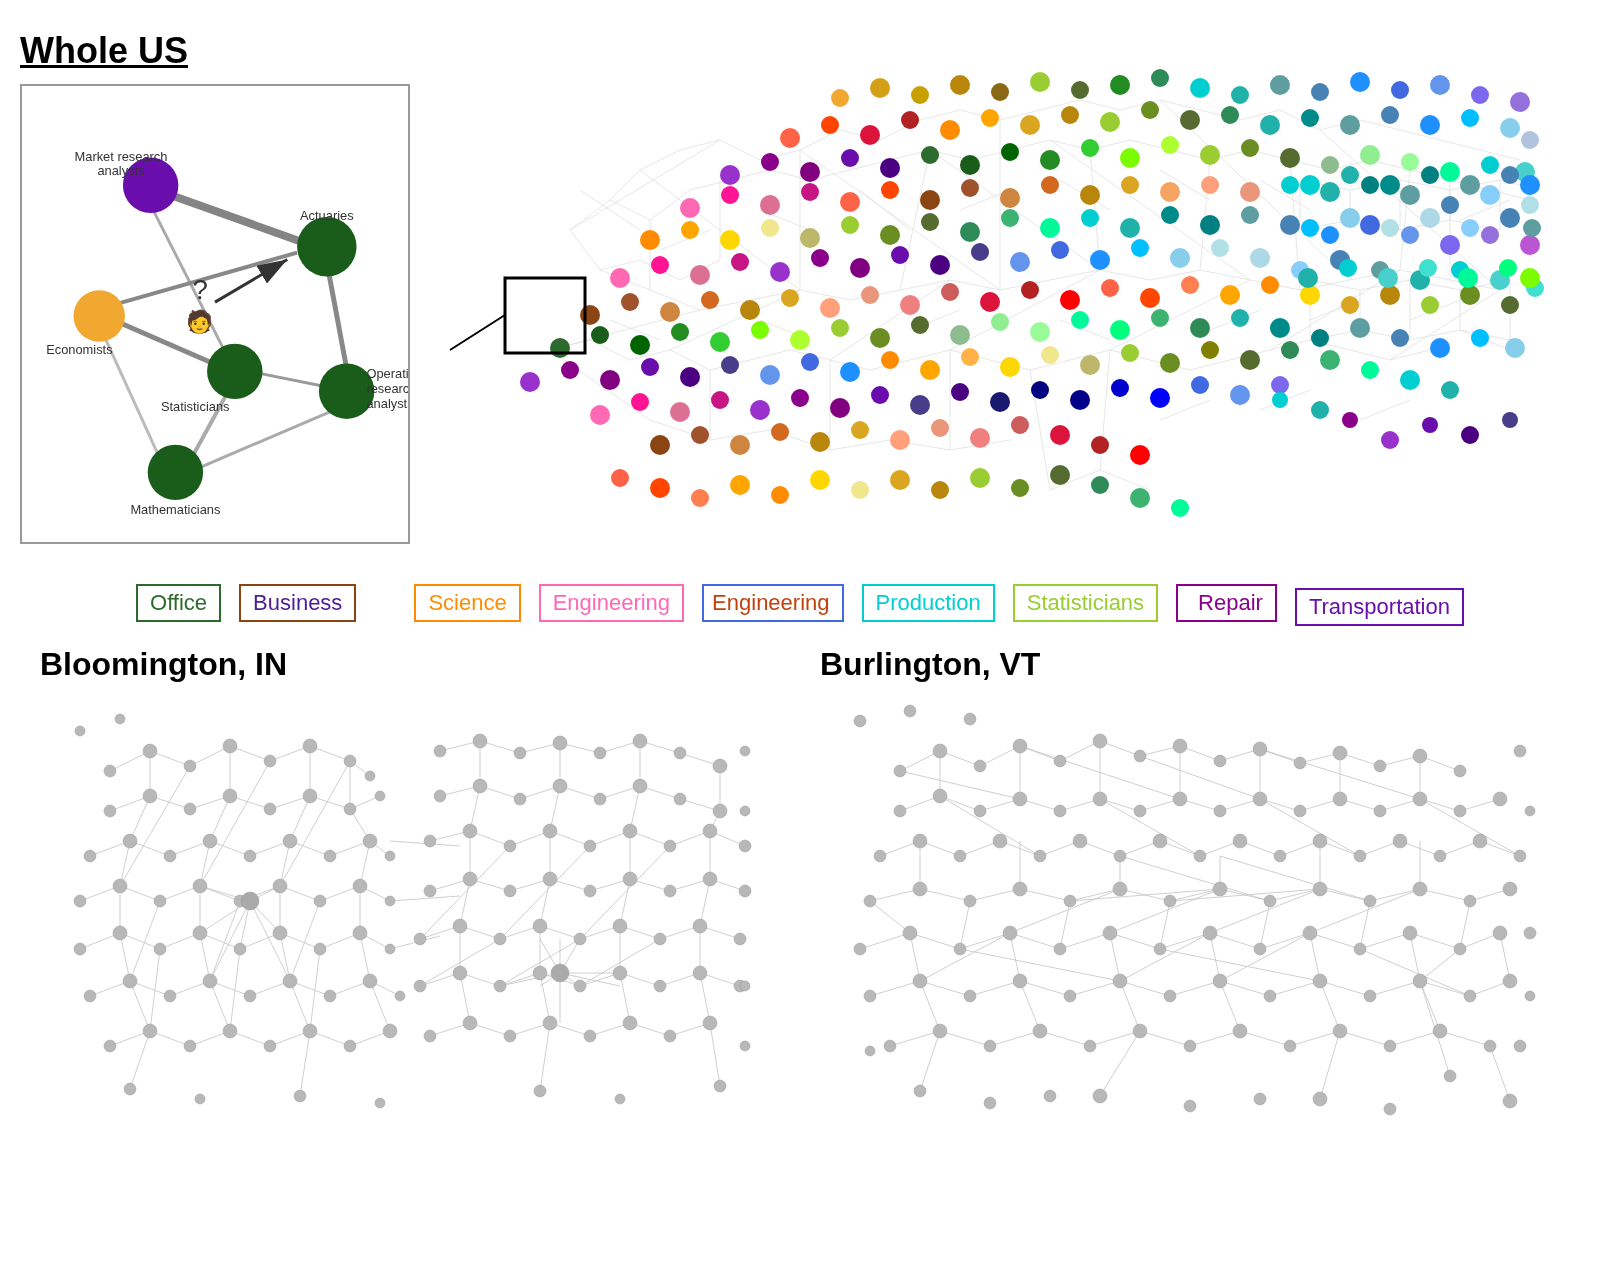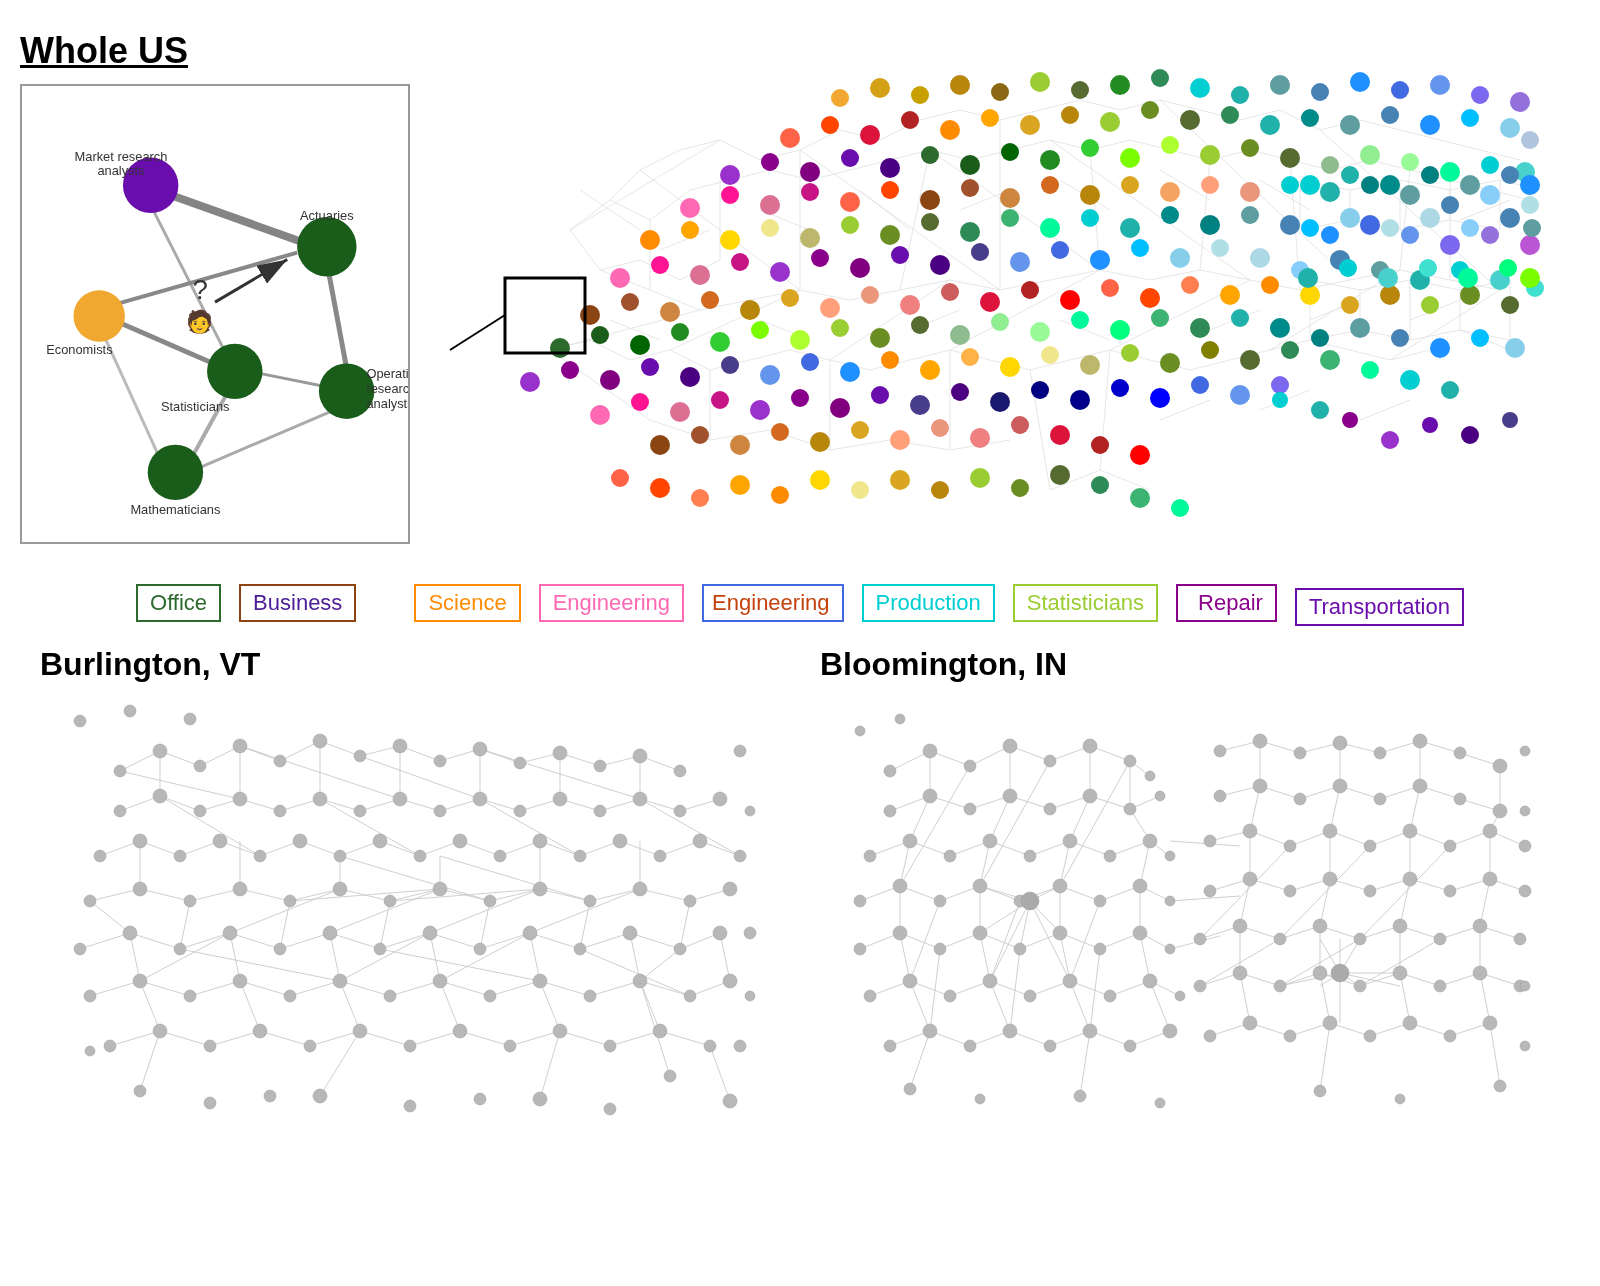--- a/index.html
+++ b/index.html
@@ -655,331 +655,20 @@
   <div class="legend-item" style="border-color: #ff8c00; color: #ff8c00; margin-left: 40px;">Science</div>
   <div class="legend-item" style="border-color: #ff69b4; color: #ff69b4;">Engineering</div>
   <div class="legend-item" style="border-color: #4169e1; color: #c2410c; padding-left: 8px;">Engineering</div>
   <div class="legend-item" style="border-color: #00ced1; color: #00ced1;">Production</div>
   <div class="legend-item" style="border-color: #9acd32; color: #9acd32;">Statisticians</div>
   <div class="legend-item" style="border-color: #8b008b; color: #8b008b; padding-left: 20px;">Repair</div>
   <div class="legend-item" style="border-color: #6a0dad; color: #6a0dad; margin-top: 8px;">Transportation</div>
 </div>
 
 <div class="bottom-section">
-  <div class="city-panel">
-    <div class="city-title">Burlington, VT</div>
-    <svg class="city-svg" viewBox="0 0 700 430">
-
-      <g stroke="#aaa" stroke-width="0.8" opacity="0.7">
-
-        <line x1="60" y1="80" x2="100" y2="60"></line>
-        <line x1="100" y1="60" x2="140" y2="75"></line>
-        <line x1="140" y1="75" x2="180" y2="55"></line>
-        <line x1="180" y1="55" x2="220" y2="70"></line>
-        <line x1="220" y1="70" x2="260" y2="50"></line>
-        <line x1="260" y1="50" x2="300" y2="65"></line>
-        <line x1="300" y1="65" x2="340" y2="55"></line>
-        <line x1="340" y1="55" x2="380" y2="70"></line>
-        <line x1="380" y1="70" x2="420" y2="58"></line>
-        <line x1="420" y1="58" x2="460" y2="72"></line>
-        <line x1="460" y1="72" x2="500" y2="62"></line>
-        <line x1="500" y1="62" x2="540" y2="75"></line>
-        <line x1="540" y1="75" x2="580" y2="65"></line>
-        <line x1="580" y1="65" x2="620" y2="80"></line>
-        <line x1="60" y1="120" x2="100" y2="105"></line>
-        <line x1="100" y1="105" x2="140" y2="120"></line>
-        <line x1="140" y1="120" x2="180" y2="108"></line>
-        <line x1="180" y1="108" x2="220" y2="120"></line>
-        <line x1="220" y1="120" x2="260" y2="108"></line>
-        <line x1="260" y1="108" x2="300" y2="120"></line>
-        <line x1="300" y1="120" x2="340" y2="108"></line>
-        <line x1="340" y1="108" x2="380" y2="120"></line>
-        <line x1="380" y1="120" x2="420" y2="108"></line>
-        <line x1="420" y1="108" x2="460" y2="120"></line>
-        <line x1="460" y1="120" x2="500" y2="108"></line>
-        <line x1="500" y1="108" x2="540" y2="120"></line>
-        <line x1="540" y1="120" x2="580" y2="108"></line>
-        <line x1="580" y1="108" x2="620" y2="120"></line>
-        <line x1="620" y1="120" x2="660" y2="108"></line>
-
-        <line x1="100" y1="60" x2="100" y2="105"></line>
-        <line x1="180" y1="55" x2="180" y2="108"></line>
-        <line x1="260" y1="50" x2="260" y2="108"></line>
-        <line x1="340" y1="55" x2="340" y2="108"></line>
-        <line x1="420" y1="58" x2="420" y2="108"></line>
-        <line x1="500" y1="62" x2="500" y2="108"></line>
-        <line x1="580" y1="65" x2="580" y2="108"></line>
-
-        <line x1="40" y1="165" x2="80" y2="150"></line>
-        <line x1="80" y1="150" x2="120" y2="165"></line>
-        <line x1="120" y1="165" x2="160" y2="150"></line>
-        <line x1="160" y1="150" x2="200" y2="165"></line>
-        <line x1="200" y1="165" x2="240" y2="150"></line>
-        <line x1="240" y1="150" x2="280" y2="165"></line>
-        <line x1="280" y1="165" x2="320" y2="150"></line>
-        <line x1="320" y1="150" x2="360" y2="165"></line>
-        <line x1="360" y1="165" x2="400" y2="150"></line>
-        <line x1="400" y1="150" x2="440" y2="165"></line>
-        <line x1="440" y1="165" x2="480" y2="150"></line>
-        <line x1="480" y1="150" x2="520" y2="165"></line>
-        <line x1="520" y1="165" x2="560" y2="150"></line>
-        <line x1="560" y1="150" x2="600" y2="165"></line>
-        <line x1="600" y1="165" x2="640" y2="150"></line>
-        <line x1="640" y1="150" x2="680" y2="165"></line>
-
-        <line x1="60" y1="80" x2="180" y2="108"></line>
-        <line x1="180" y1="55" x2="340" y2="108"></line>
-        <line x1="300" y1="65" x2="420" y2="108"></line>
-        <line x1="420" y1="58" x2="580" y2="108"></line>
-        <line x1="100" y1="105" x2="200" y2="165"></line>
-        <line x1="260" y1="108" x2="360" y2="165"></line>
-        <line x1="420" y1="108" x2="520" y2="165"></line>
-        <line x1="580" y1="108" x2="680" y2="165"></line>
-
-        <line x1="30" y1="210" x2="80" y2="198"></line>
-        <line x1="80" y1="198" x2="130" y2="210"></line>
-        <line x1="130" y1="210" x2="180" y2="198"></line>
-        <line x1="180" y1="198" x2="230" y2="210"></line>
-        <line x1="230" y1="210" x2="280" y2="198"></line>
-        <line x1="280" y1="198" x2="330" y2="210"></line>
-        <line x1="330" y1="210" x2="380" y2="198"></line>
-        <line x1="380" y1="198" x2="430" y2="210"></line>
-        <line x1="430" y1="210" x2="480" y2="198"></line>
-        <line x1="480" y1="198" x2="530" y2="210"></line>
-        <line x1="530" y1="210" x2="580" y2="198"></line>
-        <line x1="580" y1="198" x2="630" y2="210"></line>
-        <line x1="630" y1="210" x2="670" y2="198"></line>
-        <line x1="80" y1="150" x2="80" y2="198"></line>
-        <line x1="180" y1="150" x2="180" y2="198"></line>
-        <line x1="280" y1="165" x2="280" y2="198"></line>
-        <line x1="380" y1="165" x2="380" y2="198"></line>
-        <line x1="480" y1="150" x2="480" y2="198"></line>
-        <line x1="580" y1="150" x2="580" y2="198"></line>
-
-        <line x1="20" y1="258" x2="70" y2="242"></line>
-        <line x1="70" y1="242" x2="120" y2="258"></line>
-        <line x1="120" y1="258" x2="170" y2="242"></line>
-        <line x1="170" y1="242" x2="220" y2="258"></line>
-        <line x1="220" y1="258" x2="270" y2="242"></line>
-        <line x1="270" y1="242" x2="320" y2="258"></line>
-        <line x1="320" y1="258" x2="370" y2="242"></line>
-        <line x1="370" y1="242" x2="420" y2="258"></line>
-        <line x1="420" y1="258" x2="470" y2="242"></line>
-        <line x1="470" y1="242" x2="520" y2="258"></line>
-        <line x1="520" y1="258" x2="570" y2="242"></line>
-        <line x1="570" y1="242" x2="620" y2="258"></line>
-        <line x1="620" y1="258" x2="660" y2="242"></line>
-        <line x1="30" y1="210" x2="70" y2="242"></line>
-        <line x1="130" y1="210" x2="120" y2="258"></line>
-        <line x1="230" y1="210" x2="220" y2="258"></line>
-        <line x1="330" y1="210" x2="320" y2="258"></line>
-        <line x1="430" y1="210" x2="420" y2="258"></line>
-        <line x1="530" y1="210" x2="520" y2="258"></line>
-        <line x1="630" y1="210" x2="620" y2="258"></line>
-
-        <line x1="30" y1="305" x2="80" y2="290"></line>
-        <line x1="80" y1="290" x2="130" y2="305"></line>
-        <line x1="130" y1="305" x2="180" y2="290"></line>
-        <line x1="180" y1="290" x2="230" y2="305"></line>
-        <line x1="230" y1="305" x2="280" y2="290"></line>
-        <line x1="280" y1="290" x2="330" y2="305"></line>
-        <line x1="330" y1="305" x2="380" y2="290"></line>
-        <line x1="380" y1="290" x2="430" y2="305"></line>
-        <line x1="430" y1="305" x2="480" y2="290"></line>
-        <line x1="480" y1="290" x2="530" y2="305"></line>
-        <line x1="530" y1="305" x2="580" y2="290"></line>
-        <line x1="580" y1="290" x2="630" y2="305"></line>
-        <line x1="630" y1="305" x2="670" y2="290"></line>
-        <line x1="70" y1="242" x2="80" y2="290"></line>
-        <line x1="170" y1="242" x2="180" y2="290"></line>
-        <line x1="270" y1="242" x2="280" y2="290"></line>
-        <line x1="370" y1="242" x2="380" y2="290"></line>
-        <line x1="470" y1="242" x2="480" y2="290"></line>
-        <line x1="570" y1="242" x2="580" y2="290"></line>
-        <line x1="660" y1="242" x2="670" y2="290"></line>
-
-        <line x1="50" y1="355" x2="100" y2="340"></line>
-        <line x1="100" y1="340" x2="150" y2="355"></line>
-        <line x1="150" y1="355" x2="200" y2="340"></line>
-        <line x1="200" y1="340" x2="250" y2="355"></line>
-        <line x1="250" y1="355" x2="300" y2="340"></line>
-        <line x1="300" y1="340" x2="350" y2="355"></line>
-        <line x1="350" y1="355" x2="400" y2="340"></line>
-        <line x1="400" y1="340" x2="450" y2="355"></line>
-        <line x1="450" y1="355" x2="500" y2="340"></line>
-        <line x1="500" y1="340" x2="550" y2="355"></line>
-        <line x1="550" y1="355" x2="600" y2="340"></line>
-        <line x1="600" y1="340" x2="650" y2="355"></line>
-        <line x1="80" y1="290" x2="100" y2="340"></line>
-        <line x1="180" y1="290" x2="200" y2="340"></line>
-        <line x1="280" y1="290" x2="300" y2="340"></line>
-        <line x1="380" y1="290" x2="400" y2="340"></line>
-        <line x1="480" y1="290" x2="500" y2="340"></line>
-        <line x1="580" y1="290" x2="600" y2="340"></line>
-
-        <line x1="100" y1="340" x2="80" y2="400"></line>
-        <line x1="300" y1="340" x2="260" y2="405"></line>
-        <line x1="500" y1="340" x2="480" y2="408"></line>
-        <line x1="580" y1="290" x2="610" y2="385"></line>
-        <line x1="650" y1="355" x2="670" y2="410"></line>
-
-        <line x1="120" y1="258" x2="280" y2="290"></line>
-        <line x1="320" y1="258" x2="480" y2="290"></line>
-        <line x1="520" y1="258" x2="630" y2="305"></line>
-        <line x1="170" y1="242" x2="80" y2="290"></line>
-        <line x1="370" y1="242" x2="280" y2="290"></line>
-        <line x1="470" y1="242" x2="380" y2="290"></line>
-        <line x1="620" y1="258" x2="580" y2="290"></line>
-
-        <line x1="230" y1="210" x2="380" y2="198"></line>
-        <line x1="330" y1="210" x2="480" y2="198"></line>
-        <line x1="280" y1="165" x2="430" y2="210"></line>
-        <line x1="380" y1="165" x2="530" y2="210"></line>
-        <line x1="280" y1="198" x2="170" y2="242"></line>
-        <line x1="380" y1="198" x2="270" y2="242"></line>
-        <line x1="480" y1="198" x2="370" y2="242"></line>
-        <line x1="580" y1="198" x2="470" y2="242"></line>
-      </g>
-
-      <g fill="#b8b8b8" stroke="#999" stroke-width="0.5">
-
-        <circle cx="60" cy="80" r="6"></circle>
-        <circle cx="100" cy="60" r="7"></circle>
-        <circle cx="140" cy="75" r="6"></circle>
-        <circle cx="180" cy="55" r="7"></circle>
-        <circle cx="220" cy="70" r="6"></circle>
-        <circle cx="260" cy="50" r="7"></circle>
-        <circle cx="300" cy="65" r="6"></circle>
-        <circle cx="340" cy="55" r="7"></circle>
-        <circle cx="380" cy="70" r="6"></circle>
-        <circle cx="420" cy="58" r="7"></circle>
-        <circle cx="460" cy="72" r="6"></circle>
-        <circle cx="500" cy="62" r="7"></circle>
-        <circle cx="540" cy="75" r="6"></circle>
-        <circle cx="580" cy="65" r="7"></circle>
-        <circle cx="620" cy="80" r="6"></circle>
-
-        <circle cx="60" cy="120" r="6"></circle>
-        <circle cx="100" cy="105" r="7"></circle>
-        <circle cx="140" cy="120" r="6"></circle>
-        <circle cx="180" cy="108" r="7"></circle>
-        <circle cx="220" cy="120" r="6"></circle>
-        <circle cx="260" cy="108" r="7"></circle>
-        <circle cx="300" cy="120" r="6"></circle>
-        <circle cx="340" cy="108" r="7"></circle>
-        <circle cx="380" cy="120" r="6"></circle>
-        <circle cx="420" cy="108" r="7"></circle>
-        <circle cx="460" cy="120" r="6"></circle>
-        <circle cx="500" cy="108" r="7"></circle>
-        <circle cx="540" cy="120" r="6"></circle>
-        <circle cx="580" cy="108" r="7"></circle>
-        <circle cx="620" cy="120" r="6"></circle>
-        <circle cx="660" cy="108" r="7"></circle>
-
-        <circle cx="40" cy="165" r="6"></circle>
-        <circle cx="80" cy="150" r="7"></circle>
-        <circle cx="120" cy="165" r="6"></circle>
-        <circle cx="160" cy="150" r="7"></circle>
-        <circle cx="200" cy="165" r="6"></circle>
-        <circle cx="240" cy="150" r="7"></circle>
-        <circle cx="280" cy="165" r="6"></circle>
-        <circle cx="320" cy="150" r="7"></circle>
-        <circle cx="360" cy="165" r="6"></circle>
-        <circle cx="400" cy="150" r="7"></circle>
-        <circle cx="440" cy="165" r="6"></circle>
-        <circle cx="480" cy="150" r="7"></circle>
-        <circle cx="520" cy="165" r="6"></circle>
-        <circle cx="560" cy="150" r="7"></circle>
-        <circle cx="600" cy="165" r="6"></circle>
-        <circle cx="640" cy="150" r="7"></circle>
-        <circle cx="680" cy="165" r="6"></circle>
-
-        <circle cx="30" cy="210" r="6"></circle>
-        <circle cx="80" cy="198" r="7"></circle>
-        <circle cx="130" cy="210" r="6"></circle>
-        <circle cx="180" cy="198" r="7"></circle>
-        <circle cx="230" cy="210" r="6"></circle>
-        <circle cx="280" cy="198" r="7"></circle>
-        <circle cx="330" cy="210" r="6"></circle>
-        <circle cx="380" cy="198" r="7"></circle>
-        <circle cx="430" cy="210" r="6"></circle>
-        <circle cx="480" cy="198" r="7"></circle>
-        <circle cx="530" cy="210" r="6"></circle>
-        <circle cx="580" cy="198" r="7"></circle>
-        <circle cx="630" cy="210" r="6"></circle>
-        <circle cx="670" cy="198" r="7"></circle>
-
-        <circle cx="20" cy="258" r="6"></circle>
-        <circle cx="70" cy="242" r="7"></circle>
-        <circle cx="120" cy="258" r="6"></circle>
-        <circle cx="170" cy="242" r="7"></circle>
-        <circle cx="220" cy="258" r="6"></circle>
-        <circle cx="270" cy="242" r="7"></circle>
-        <circle cx="320" cy="258" r="6"></circle>
-        <circle cx="370" cy="242" r="7"></circle>
-        <circle cx="420" cy="258" r="6"></circle>
-        <circle cx="470" cy="242" r="7"></circle>
-        <circle cx="520" cy="258" r="6"></circle>
-        <circle cx="570" cy="242" r="7"></circle>
-        <circle cx="620" cy="258" r="6"></circle>
-        <circle cx="660" cy="242" r="7"></circle>
-
-        <circle cx="30" cy="305" r="6"></circle>
-        <circle cx="80" cy="290" r="7"></circle>
-        <circle cx="130" cy="305" r="6"></circle>
-        <circle cx="180" cy="290" r="7"></circle>
-        <circle cx="230" cy="305" r="6"></circle>
-        <circle cx="280" cy="290" r="7"></circle>
-        <circle cx="330" cy="305" r="6"></circle>
-        <circle cx="380" cy="290" r="7"></circle>
-        <circle cx="430" cy="305" r="6"></circle>
-        <circle cx="480" cy="290" r="7"></circle>
-        <circle cx="530" cy="305" r="6"></circle>
-        <circle cx="580" cy="290" r="7"></circle>
-        <circle cx="630" cy="305" r="6"></circle>
-        <circle cx="670" cy="290" r="7"></circle>
-
-        <circle cx="50" cy="355" r="6"></circle>
-        <circle cx="100" cy="340" r="7"></circle>
-        <circle cx="150" cy="355" r="6"></circle>
-        <circle cx="200" cy="340" r="7"></circle>
-        <circle cx="250" cy="355" r="6"></circle>
-        <circle cx="300" cy="340" r="7"></circle>
-        <circle cx="350" cy="355" r="6"></circle>
-        <circle cx="400" cy="340" r="7"></circle>
-        <circle cx="450" cy="355" r="6"></circle>
-        <circle cx="500" cy="340" r="7"></circle>
-        <circle cx="550" cy="355" r="6"></circle>
-        <circle cx="600" cy="340" r="7"></circle>
-        <circle cx="650" cy="355" r="6"></circle>
-
-        <circle cx="80" cy="400" r="6"></circle>
-        <circle cx="150" cy="412" r="6"></circle>
-        <circle cx="210" cy="405" r="6"></circle>
-        <circle cx="260" cy="405" r="7"></circle>
-        <circle cx="350" cy="415" r="6"></circle>
-        <circle cx="420" cy="408" r="6"></circle>
-        <circle cx="480" cy="408" r="7"></circle>
-        <circle cx="550" cy="418" r="6"></circle>
-        <circle cx="610" cy="385" r="6"></circle>
-        <circle cx="670" cy="410" r="7"></circle>
-
-        <circle cx="20" cy="30" r="6"></circle>
-        <circle cx="70" cy="20" r="6"></circle>
-        <circle cx="130" cy="28" r="6"></circle>
-        <circle cx="30" cy="360" r="5"></circle>
-        <circle cx="680" cy="355" r="6"></circle>
-        <circle cx="690" cy="305" r="5"></circle>
-        <circle cx="690" cy="242" r="6"></circle>
-        <circle cx="690" cy="120" r="5"></circle>
-        <circle cx="680" cy="60" r="6"></circle>
-      </g>
-    </svg>
-  </div>
-
   <div class="city-panel">
     <div class="city-title">Bloomington, IN</div>
     <svg class="city-svg" viewBox="0 0 700 430">
 
       <g stroke="#aaa" stroke-width="0.8" opacity="0.7">
 
         <line x1="50" y1="80" x2="90" y2="60"></line>
         <line x1="90" y1="60" x2="130" y2="75"></line>
         <line x1="130" y1="75" x2="170" y2="55"></line>
         <line x1="170" y1="55" x2="210" y2="70"></line>
@@ -1327,13 +1016,324 @@
         <circle cx="685" cy="60" r="5"></circle>
         <circle cx="685" cy="120" r="5"></circle>
         <circle cx="685" cy="295" r="5"></circle>
         <circle cx="685" cy="355" r="5"></circle>
 
         <circle cx="190" cy="210" r="9" fill="#aaa"></circle>
         <circle cx="500" cy="282" r="9" fill="#aaa"></circle>
       </g>
     </svg>
   </div>
+
+  <div class="city-panel">
+    <div class="city-title">Burlington, VT</div>
+    <svg class="city-svg" viewBox="0 0 700 430">
+
+      <g stroke="#aaa" stroke-width="0.8" opacity="0.7">
+
+        <line x1="60" y1="80" x2="100" y2="60"></line>
+        <line x1="100" y1="60" x2="140" y2="75"></line>
+        <line x1="140" y1="75" x2="180" y2="55"></line>
+        <line x1="180" y1="55" x2="220" y2="70"></line>
+        <line x1="220" y1="70" x2="260" y2="50"></line>
+        <line x1="260" y1="50" x2="300" y2="65"></line>
+        <line x1="300" y1="65" x2="340" y2="55"></line>
+        <line x1="340" y1="55" x2="380" y2="70"></line>
+        <line x1="380" y1="70" x2="420" y2="58"></line>
+        <line x1="420" y1="58" x2="460" y2="72"></line>
+        <line x1="460" y1="72" x2="500" y2="62"></line>
+        <line x1="500" y1="62" x2="540" y2="75"></line>
+        <line x1="540" y1="75" x2="580" y2="65"></line>
+        <line x1="580" y1="65" x2="620" y2="80"></line>
+        <line x1="60" y1="120" x2="100" y2="105"></line>
+        <line x1="100" y1="105" x2="140" y2="120"></line>
+        <line x1="140" y1="120" x2="180" y2="108"></line>
+        <line x1="180" y1="108" x2="220" y2="120"></line>
+        <line x1="220" y1="120" x2="260" y2="108"></line>
+        <line x1="260" y1="108" x2="300" y2="120"></line>
+        <line x1="300" y1="120" x2="340" y2="108"></line>
+        <line x1="340" y1="108" x2="380" y2="120"></line>
+        <line x1="380" y1="120" x2="420" y2="108"></line>
+        <line x1="420" y1="108" x2="460" y2="120"></line>
+        <line x1="460" y1="120" x2="500" y2="108"></line>
+        <line x1="500" y1="108" x2="540" y2="120"></line>
+        <line x1="540" y1="120" x2="580" y2="108"></line>
+        <line x1="580" y1="108" x2="620" y2="120"></line>
+        <line x1="620" y1="120" x2="660" y2="108"></line>
+
+        <line x1="100" y1="60" x2="100" y2="105"></line>
+        <line x1="180" y1="55" x2="180" y2="108"></line>
+        <line x1="260" y1="50" x2="260" y2="108"></line>
+        <line x1="340" y1="55" x2="340" y2="108"></line>
+        <line x1="420" y1="58" x2="420" y2="108"></line>
+        <line x1="500" y1="62" x2="500" y2="108"></line>
+        <line x1="580" y1="65" x2="580" y2="108"></line>
+
+        <line x1="40" y1="165" x2="80" y2="150"></line>
+        <line x1="80" y1="150" x2="120" y2="165"></line>
+        <line x1="120" y1="165" x2="160" y2="150"></line>
+        <line x1="160" y1="150" x2="200" y2="165"></line>
+        <line x1="200" y1="165" x2="240" y2="150"></line>
+        <line x1="240" y1="150" x2="280" y2="165"></line>
+        <line x1="280" y1="165" x2="320" y2="150"></line>
+        <line x1="320" y1="150" x2="360" y2="165"></line>
+        <line x1="360" y1="165" x2="400" y2="150"></line>
+        <line x1="400" y1="150" x2="440" y2="165"></line>
+        <line x1="440" y1="165" x2="480" y2="150"></line>
+        <line x1="480" y1="150" x2="520" y2="165"></line>
+        <line x1="520" y1="165" x2="560" y2="150"></line>
+        <line x1="560" y1="150" x2="600" y2="165"></line>
+        <line x1="600" y1="165" x2="640" y2="150"></line>
+        <line x1="640" y1="150" x2="680" y2="165"></line>
+
+        <line x1="60" y1="80" x2="180" y2="108"></line>
+        <line x1="180" y1="55" x2="340" y2="108"></line>
+        <line x1="300" y1="65" x2="420" y2="108"></line>
+        <line x1="420" y1="58" x2="580" y2="108"></line>
+        <line x1="100" y1="105" x2="200" y2="165"></line>
+        <line x1="260" y1="108" x2="360" y2="165"></line>
+        <line x1="420" y1="108" x2="520" y2="165"></line>
+        <line x1="580" y1="108" x2="680" y2="165"></line>
+
+        <line x1="30" y1="210" x2="80" y2="198"></line>
+        <line x1="80" y1="198" x2="130" y2="210"></line>
+        <line x1="130" y1="210" x2="180" y2="198"></line>
+        <line x1="180" y1="198" x2="230" y2="210"></line>
+        <line x1="230" y1="210" x2="280" y2="198"></line>
+        <line x1="280" y1="198" x2="330" y2="210"></line>
+        <line x1="330" y1="210" x2="380" y2="198"></line>
+        <line x1="380" y1="198" x2="430" y2="210"></line>
+        <line x1="430" y1="210" x2="480" y2="198"></line>
+        <line x1="480" y1="198" x2="530" y2="210"></line>
+        <line x1="530" y1="210" x2="580" y2="198"></line>
+        <line x1="580" y1="198" x2="630" y2="210"></line>
+        <line x1="630" y1="210" x2="670" y2="198"></line>
+        <line x1="80" y1="150" x2="80" y2="198"></line>
+        <line x1="180" y1="150" x2="180" y2="198"></line>
+        <line x1="280" y1="165" x2="280" y2="198"></line>
+        <line x1="380" y1="165" x2="380" y2="198"></line>
+        <line x1="480" y1="150" x2="480" y2="198"></line>
+        <line x1="580" y1="150" x2="580" y2="198"></line>
+
+        <line x1="20" y1="258" x2="70" y2="242"></line>
+        <line x1="70" y1="242" x2="120" y2="258"></line>
+        <line x1="120" y1="258" x2="170" y2="242"></line>
+        <line x1="170" y1="242" x2="220" y2="258"></line>
+        <line x1="220" y1="258" x2="270" y2="242"></line>
+        <line x1="270" y1="242" x2="320" y2="258"></line>
+        <line x1="320" y1="258" x2="370" y2="242"></line>
+        <line x1="370" y1="242" x2="420" y2="258"></line>
+        <line x1="420" y1="258" x2="470" y2="242"></line>
+        <line x1="470" y1="242" x2="520" y2="258"></line>
+        <line x1="520" y1="258" x2="570" y2="242"></line>
+        <line x1="570" y1="242" x2="620" y2="258"></line>
+        <line x1="620" y1="258" x2="660" y2="242"></line>
+        <line x1="30" y1="210" x2="70" y2="242"></line>
+        <line x1="130" y1="210" x2="120" y2="258"></line>
+        <line x1="230" y1="210" x2="220" y2="258"></line>
+        <line x1="330" y1="210" x2="320" y2="258"></line>
+        <line x1="430" y1="210" x2="420" y2="258"></line>
+        <line x1="530" y1="210" x2="520" y2="258"></line>
+        <line x1="630" y1="210" x2="620" y2="258"></line>
+
+        <line x1="30" y1="305" x2="80" y2="290"></line>
+        <line x1="80" y1="290" x2="130" y2="305"></line>
+        <line x1="130" y1="305" x2="180" y2="290"></line>
+        <line x1="180" y1="290" x2="230" y2="305"></line>
+        <line x1="230" y1="305" x2="280" y2="290"></line>
+        <line x1="280" y1="290" x2="330" y2="305"></line>
+        <line x1="330" y1="305" x2="380" y2="290"></line>
+        <line x1="380" y1="290" x2="430" y2="305"></line>
+        <line x1="430" y1="305" x2="480" y2="290"></line>
+        <line x1="480" y1="290" x2="530" y2="305"></line>
+        <line x1="530" y1="305" x2="580" y2="290"></line>
+        <line x1="580" y1="290" x2="630" y2="305"></line>
+        <line x1="630" y1="305" x2="670" y2="290"></line>
+        <line x1="70" y1="242" x2="80" y2="290"></line>
+        <line x1="170" y1="242" x2="180" y2="290"></line>
+        <line x1="270" y1="242" x2="280" y2="290"></line>
+        <line x1="370" y1="242" x2="380" y2="290"></line>
+        <line x1="470" y1="242" x2="480" y2="290"></line>
+        <line x1="570" y1="242" x2="580" y2="290"></line>
+        <line x1="660" y1="242" x2="670" y2="290"></line>
+
+        <line x1="50" y1="355" x2="100" y2="340"></line>
+        <line x1="100" y1="340" x2="150" y2="355"></line>
+        <line x1="150" y1="355" x2="200" y2="340"></line>
+        <line x1="200" y1="340" x2="250" y2="355"></line>
+        <line x1="250" y1="355" x2="300" y2="340"></line>
+        <line x1="300" y1="340" x2="350" y2="355"></line>
+        <line x1="350" y1="355" x2="400" y2="340"></line>
+        <line x1="400" y1="340" x2="450" y2="355"></line>
+        <line x1="450" y1="355" x2="500" y2="340"></line>
+        <line x1="500" y1="340" x2="550" y2="355"></line>
+        <line x1="550" y1="355" x2="600" y2="340"></line>
+        <line x1="600" y1="340" x2="650" y2="355"></line>
+        <line x1="80" y1="290" x2="100" y2="340"></line>
+        <line x1="180" y1="290" x2="200" y2="340"></line>
+        <line x1="280" y1="290" x2="300" y2="340"></line>
+        <line x1="380" y1="290" x2="400" y2="340"></line>
+        <line x1="480" y1="290" x2="500" y2="340"></line>
+        <line x1="580" y1="290" x2="600" y2="340"></line>
+
+        <line x1="100" y1="340" x2="80" y2="400"></line>
+        <line x1="300" y1="340" x2="260" y2="405"></line>
+        <line x1="500" y1="340" x2="480" y2="408"></line>
+        <line x1="580" y1="290" x2="610" y2="385"></line>
+        <line x1="650" y1="355" x2="670" y2="410"></line>
+
+        <line x1="120" y1="258" x2="280" y2="290"></line>
+        <line x1="320" y1="258" x2="480" y2="290"></line>
+        <line x1="520" y1="258" x2="630" y2="305"></line>
+        <line x1="170" y1="242" x2="80" y2="290"></line>
+        <line x1="370" y1="242" x2="280" y2="290"></line>
+        <line x1="470" y1="242" x2="380" y2="290"></line>
+        <line x1="620" y1="258" x2="580" y2="290"></line>
+
+        <line x1="230" y1="210" x2="380" y2="198"></line>
+        <line x1="330" y1="210" x2="480" y2="198"></line>
+        <line x1="280" y1="165" x2="430" y2="210"></line>
+        <line x1="380" y1="165" x2="530" y2="210"></line>
+        <line x1="280" y1="198" x2="170" y2="242"></line>
+        <line x1="380" y1="198" x2="270" y2="242"></line>
+        <line x1="480" y1="198" x2="370" y2="242"></line>
+        <line x1="580" y1="198" x2="470" y2="242"></line>
+      </g>
+
+      <g fill="#b8b8b8" stroke="#999" stroke-width="0.5">
+
+        <circle cx="60" cy="80" r="6"></circle>
+        <circle cx="100" cy="60" r="7"></circle>
+        <circle cx="140" cy="75" r="6"></circle>
+        <circle cx="180" cy="55" r="7"></circle>
+        <circle cx="220" cy="70" r="6"></circle>
+        <circle cx="260" cy="50" r="7"></circle>
+        <circle cx="300" cy="65" r="6"></circle>
+        <circle cx="340" cy="55" r="7"></circle>
+        <circle cx="380" cy="70" r="6"></circle>
+        <circle cx="420" cy="58" r="7"></circle>
+        <circle cx="460" cy="72" r="6"></circle>
+        <circle cx="500" cy="62" r="7"></circle>
+        <circle cx="540" cy="75" r="6"></circle>
+        <circle cx="580" cy="65" r="7"></circle>
+        <circle cx="620" cy="80" r="6"></circle>
+
+        <circle cx="60" cy="120" r="6"></circle>
+        <circle cx="100" cy="105" r="7"></circle>
+        <circle cx="140" cy="120" r="6"></circle>
+        <circle cx="180" cy="108" r="7"></circle>
+        <circle cx="220" cy="120" r="6"></circle>
+        <circle cx="260" cy="108" r="7"></circle>
+        <circle cx="300" cy="120" r="6"></circle>
+        <circle cx="340" cy="108" r="7"></circle>
+        <circle cx="380" cy="120" r="6"></circle>
+        <circle cx="420" cy="108" r="7"></circle>
+        <circle cx="460" cy="120" r="6"></circle>
+        <circle cx="500" cy="108" r="7"></circle>
+        <circle cx="540" cy="120" r="6"></circle>
+        <circle cx="580" cy="108" r="7"></circle>
+        <circle cx="620" cy="120" r="6"></circle>
+        <circle cx="660" cy="108" r="7"></circle>
+
+        <circle cx="40" cy="165" r="6"></circle>
+        <circle cx="80" cy="150" r="7"></circle>
+        <circle cx="120" cy="165" r="6"></circle>
+        <circle cx="160" cy="150" r="7"></circle>
+        <circle cx="200" cy="165" r="6"></circle>
+        <circle cx="240" cy="150" r="7"></circle>
+        <circle cx="280" cy="165" r="6"></circle>
+        <circle cx="320" cy="150" r="7"></circle>
+        <circle cx="360" cy="165" r="6"></circle>
+        <circle cx="400" cy="150" r="7"></circle>
+        <circle cx="440" cy="165" r="6"></circle>
+        <circle cx="480" cy="150" r="7"></circle>
+        <circle cx="520" cy="165" r="6"></circle>
+        <circle cx="560" cy="150" r="7"></circle>
+        <circle cx="600" cy="165" r="6"></circle>
+        <circle cx="640" cy="150" r="7"></circle>
+        <circle cx="680" cy="165" r="6"></circle>
+
+        <circle cx="30" cy="210" r="6"></circle>
+        <circle cx="80" cy="198" r="7"></circle>
+        <circle cx="130" cy="210" r="6"></circle>
+        <circle cx="180" cy="198" r="7"></circle>
+        <circle cx="230" cy="210" r="6"></circle>
+        <circle cx="280" cy="198" r="7"></circle>
+        <circle cx="330" cy="210" r="6"></circle>
+        <circle cx="380" cy="198" r="7"></circle>
+        <circle cx="430" cy="210" r="6"></circle>
+        <circle cx="480" cy="198" r="7"></circle>
+        <circle cx="530" cy="210" r="6"></circle>
+        <circle cx="580" cy="198" r="7"></circle>
+        <circle cx="630" cy="210" r="6"></circle>
+        <circle cx="670" cy="198" r="7"></circle>
+
+        <circle cx="20" cy="258" r="6"></circle>
+        <circle cx="70" cy="242" r="7"></circle>
+        <circle cx="120" cy="258" r="6"></circle>
+        <circle cx="170" cy="242" r="7"></circle>
+        <circle cx="220" cy="258" r="6"></circle>
+        <circle cx="270" cy="242" r="7"></circle>
+        <circle cx="320" cy="258" r="6"></circle>
+        <circle cx="370" cy="242" r="7"></circle>
+        <circle cx="420" cy="258" r="6"></circle>
+        <circle cx="470" cy="242" r="7"></circle>
+        <circle cx="520" cy="258" r="6"></circle>
+        <circle cx="570" cy="242" r="7"></circle>
+        <circle cx="620" cy="258" r="6"></circle>
+        <circle cx="660" cy="242" r="7"></circle>
+
+        <circle cx="30" cy="305" r="6"></circle>
+        <circle cx="80" cy="290" r="7"></circle>
+        <circle cx="130" cy="305" r="6"></circle>
+        <circle cx="180" cy="290" r="7"></circle>
+        <circle cx="230" cy="305" r="6"></circle>
+        <circle cx="280" cy="290" r="7"></circle>
+        <circle cx="330" cy="305" r="6"></circle>
+        <circle cx="380" cy="290" r="7"></circle>
+        <circle cx="430" cy="305" r="6"></circle>
+        <circle cx="480" cy="290" r="7"></circle>
+        <circle cx="530" cy="305" r="6"></circle>
+        <circle cx="580" cy="290" r="7"></circle>
+        <circle cx="630" cy="305" r="6"></circle>
+        <circle cx="670" cy="290" r="7"></circle>
+
+        <circle cx="50" cy="355" r="6"></circle>
+        <circle cx="100" cy="340" r="7"></circle>
+        <circle cx="150" cy="355" r="6"></circle>
+        <circle cx="200" cy="340" r="7"></circle>
+        <circle cx="250" cy="355" r="6"></circle>
+        <circle cx="300" cy="340" r="7"></circle>
+        <circle cx="350" cy="355" r="6"></circle>
+        <circle cx="400" cy="340" r="7"></circle>
+        <circle cx="450" cy="355" r="6"></circle>
+        <circle cx="500" cy="340" r="7"></circle>
+        <circle cx="550" cy="355" r="6"></circle>
+        <circle cx="600" cy="340" r="7"></circle>
+        <circle cx="650" cy="355" r="6"></circle>
+
+        <circle cx="80" cy="400" r="6"></circle>
+        <circle cx="150" cy="412" r="6"></circle>
+        <circle cx="210" cy="405" r="6"></circle>
+        <circle cx="260" cy="405" r="7"></circle>
+        <circle cx="350" cy="415" r="6"></circle>
+        <circle cx="420" cy="408" r="6"></circle>
+        <circle cx="480" cy="408" r="7"></circle>
+        <circle cx="550" cy="418" r="6"></circle>
+        <circle cx="610" cy="385" r="6"></circle>
+        <circle cx="670" cy="410" r="7"></circle>
+
+        <circle cx="20" cy="30" r="6"></circle>
+        <circle cx="70" cy="20" r="6"></circle>
+        <circle cx="130" cy="28" r="6"></circle>
+        <circle cx="30" cy="360" r="5"></circle>
+        <circle cx="680" cy="355" r="6"></circle>
+        <circle cx="690" cy="305" r="5"></circle>
+        <circle cx="690" cy="242" r="6"></circle>
+        <circle cx="690" cy="120" r="5"></circle>
+        <circle cx="680" cy="60" r="6"></circle>
+      </g>
+    </svg>
+  </div>
 </div>
 
 </body></html>

